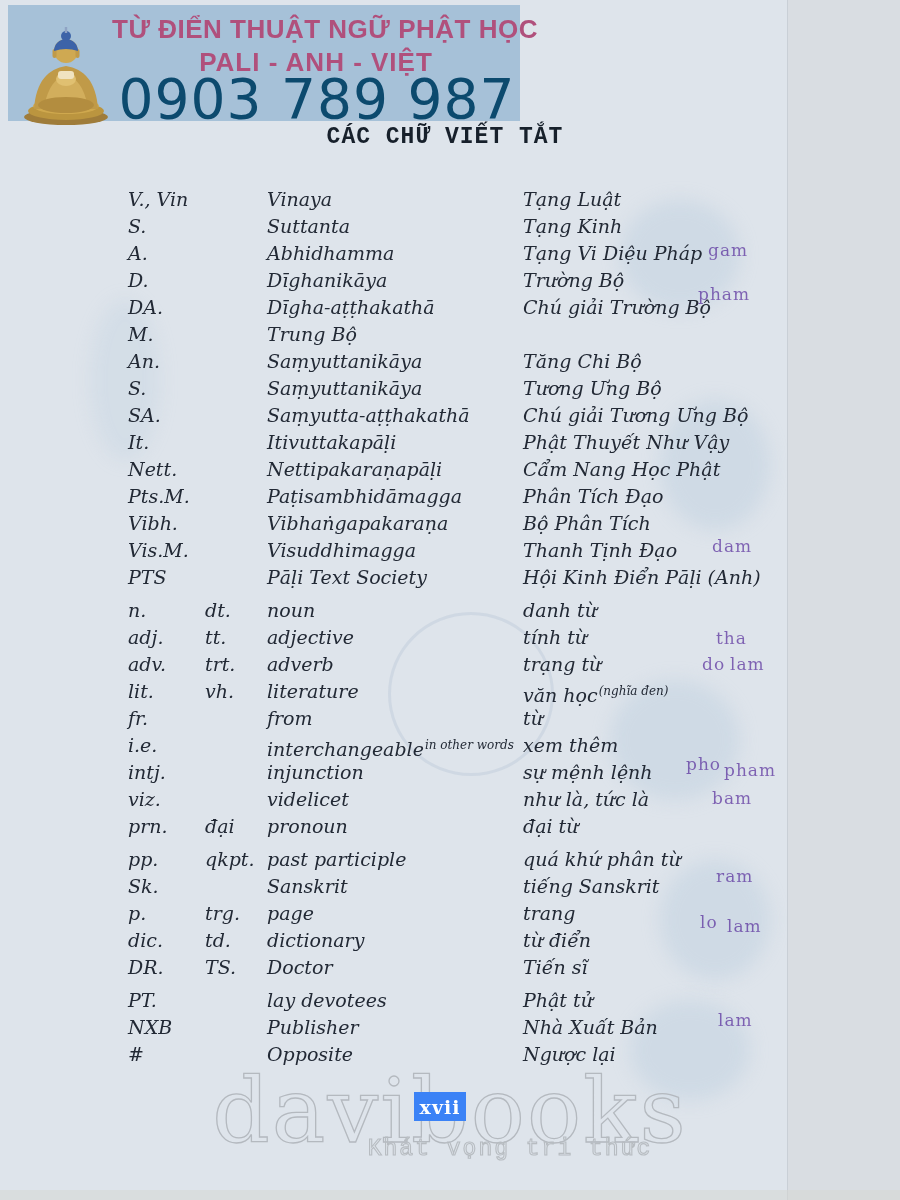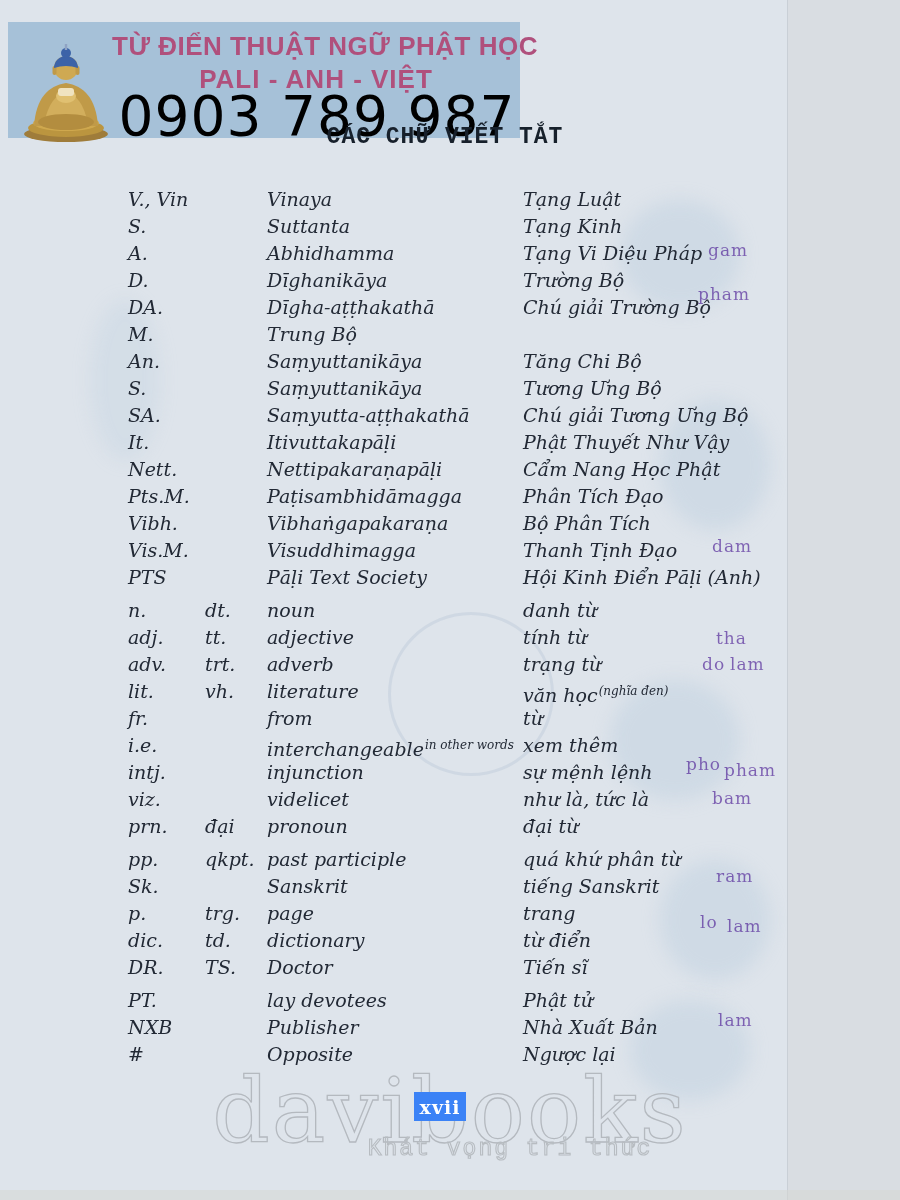--- a/index.html
+++ b/index.html
@@ -28,35 +28,35 @@
     position:absolute; left:388px; top:612px; width:160px; height:158px;
     border:3px solid rgba(150,172,196,.20); border-radius:50%;
   }
   .ghost-word {
     position:absolute; font-family:"DejaVu Serif", serif;
     font-size:17px; color:#4c1d95; opacity:.65; letter-spacing:1px;
   }
 
   
   .banner {
-    position:absolute; left:8px; top:22px; width:512px; height:116px;
+    position:absolute; left:8px; top:5px; width:512px; height:116px;
     background:#a6c1d8; overflow:visible;
   }
   .buddha { position:absolute; left:10px; top:4px; }
   .banner-title {
     position:absolute; left:104px; top:8px; width:408px; text-align:center;
     font-family:"Liberation Sans", sans-serif; font-weight:bold;
     font-size:26px; line-height:33px; color:#b0507c; letter-spacing:.5px;
     white-space:nowrap;
   }
   .banner-title .line2 { letter-spacing:1px; }
   .phone {
     position:absolute; left:104px; top:62px; width:410px; text-align:center;
     font-family:"DejaVu Sans", sans-serif; font-size:55px; font-weight:400;
-    color:#000000; letter-spacing:1px; white-space:nowrap;
+    color:#0c4a6e; letter-spacing:1px; white-space:nowrap;
   }
 
   
   .page-heading {
     position:absolute; left:0; top:124px; width:890px; text-align:center;
     margin:0; font-family:Liberation Mono, monospace; font-weight:bold;
     font-size:23px; color:#17202b; letter-spacing:1px;
   }
 
   

